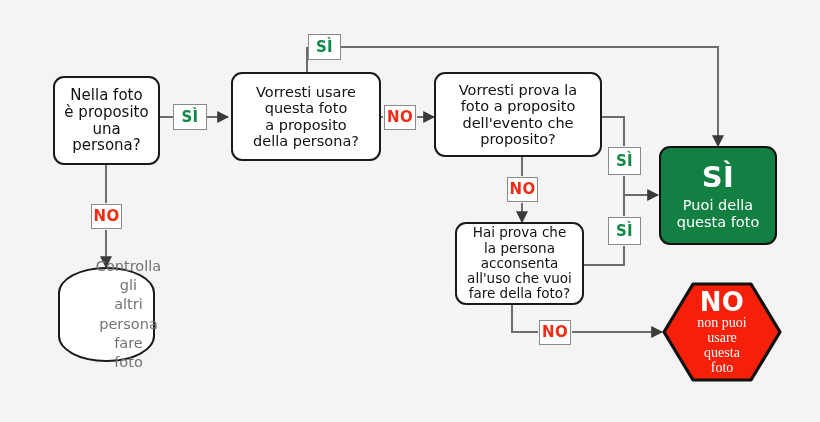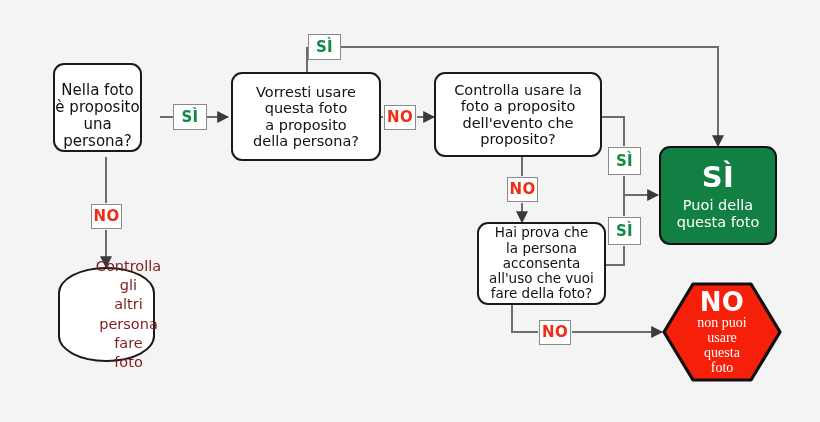--- a/index.html
+++ b/index.html
@@ -37,21 +37,21 @@
     border-radius: 11px;
     color: #111111;
     line-height: 1.13;
   }
   .decision .ln { display: block; white-space: nowrap; }
   .decision .bold { font-weight: normal; }
   .terminal-oval {
     background: #ffffff;
     border: 2.2px solid #1a1a1a;
     border-radius: 48px / 26px;
-    color: #7f1d1d;
+    color: #737373;
     line-height: 1.32;
     padding-left: 44px;
   }
   .result-yes {
     background: #128042;
     border: 2.4px solid #101010;
     border-radius: 11px;
     color: #ffffff;
     line-height: 1.14;
   }
@@ -132,42 +132,42 @@
       <path d="M 522 203 L 522 222" marker-end="url(#arrow)"></path>
 
       <path d="M 584 265 L 624 265 L 624 246"></path>
       <path d="M 624 216 L 624 195"></path>
 
       <path d="M 512 305 L 512 332 L 538 332"></path>
       <path d="M 572 332 L 662 332" marker-end="url(#arrow)"></path>
     </g>
   </svg>
 
-  <div class="node decision" style="left:53px; top:63px; width:89px; height:89px; font-size:15px;justify-content:flex-end;">
+  <div class="node decision" style="left:53px; top:76px; width:107px; height:89px; font-size:15px;">
     <span class="ln">Nella foto</span>
     <span class="ln">è proposito</span>
     <span class="ln bold">una</span>
     <span class="ln bold">persona?</span>
   </div>
 
   <div class="node decision" style="left:231px; top:72px; width:150px; height:89px; font-size:14.5px;">
     <span class="ln">Vorresti usare</span>
     <span class="ln">questa foto</span>
     <span class="ln bold">a proposito</span>
     <span class="ln bold">della persona?</span>
   </div>
 
   <div class="node decision" style="left:434px; top:72px; width:168px; height:85px; font-size:14.5px;">
-    <span class="ln">Controlla usare la</span>
+    <span class="ln">Vorresti prova la</span>
     <span class="ln">foto a proposito</span>
     <span class="ln bold">dell'evento che</span>
     <span class="ln bold">proposito?</span>
   </div>
 
-  <div class="node decision" style="left:477px; top:222px; width:129px; height:83px; font-size:13.5px;">
+  <div class="node decision" style="left:455px; top:222px; width:129px; height:83px; font-size:13.5px;">
     <span class="ln bold">Hai prova che</span>
     <span class="ln bold">la persona</span>
     <span class="ln bold">acconsenta</span>
     <span class="ln">all'uso che vuoi</span>
     <span class="ln">fare della foto?</span>
   </div>
 
   <div class="node terminal-oval" style="left:58px; top:267px; width:97px; height:95px; font-size:14.5px;">
     <span class="ln">Controlla</span>
     <span class="ln">gli altri</span>

